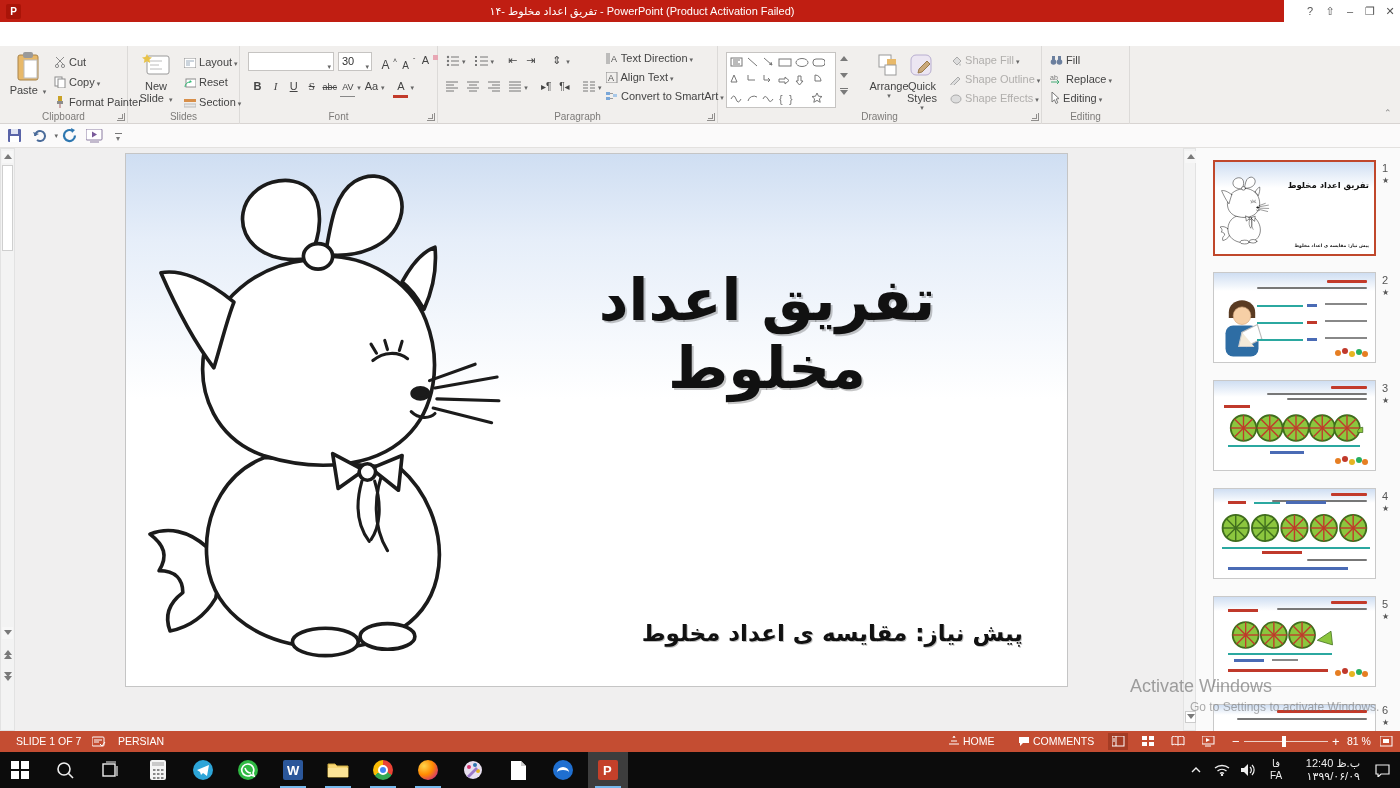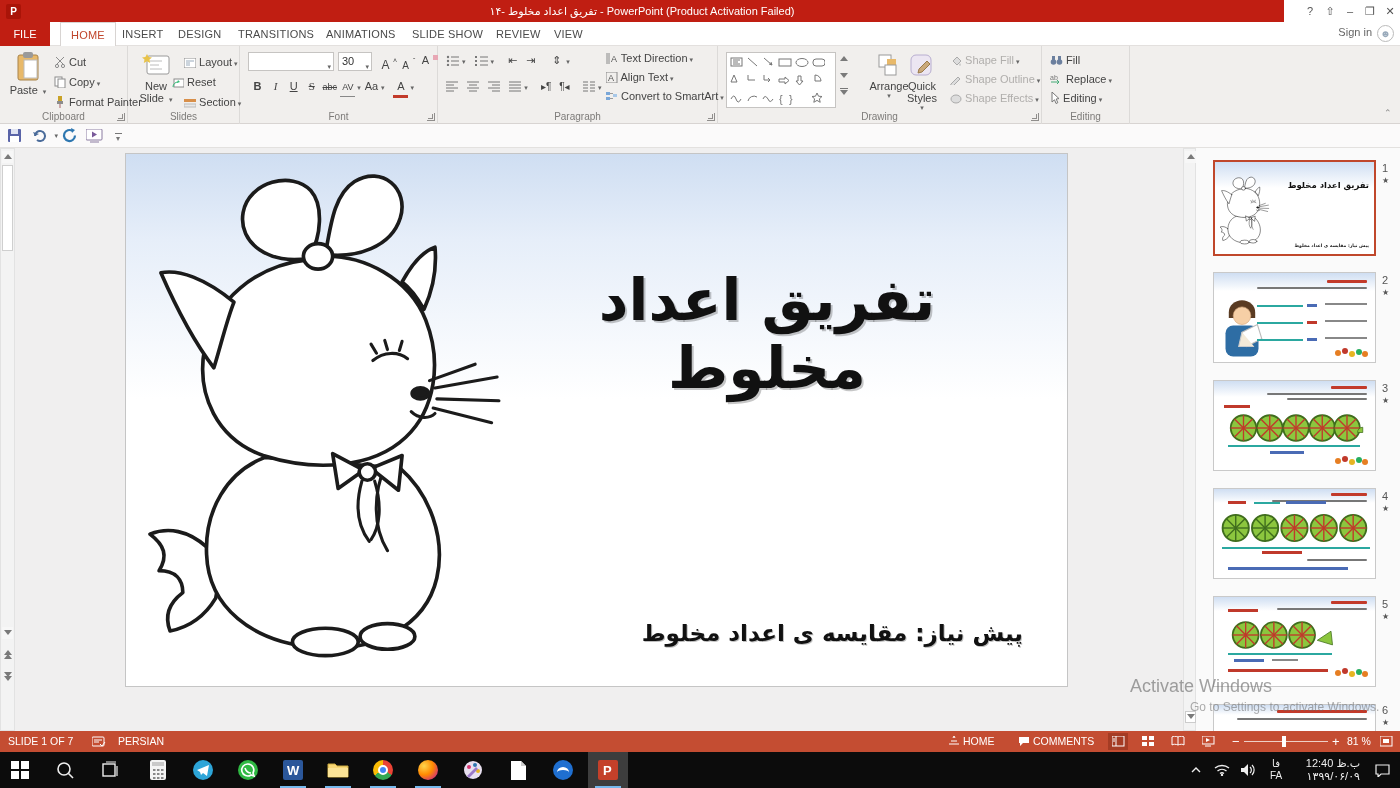--- a/index.html
+++ b/index.html
@@ -162,33 +162,20 @@
       <div class="ppticon">P</div>
       <div id="title-text">تفريق اعداد مخلوط -۱۴ - PowerPoint (Product Activation Failed)</div>
     </div>
     <div class="winbtn" style="right:80px">?</div>
     <div class="winbtn" style="right:60px">⇧</div>
     <div class="winbtn" style="right:40px">–</div>
     <div class="winbtn" style="right:20px">❐</div>
     <div class="winbtn" style="right:0">✕</div>
   </div>
 
-  <div class="abs" id="tabrow">
-    <div class="filetab">FILE</div>
-    <div class="rtab active" style="left:60px">HOME</div>
-    <div class="rtab" style="left:112px">INSERT</div>
-    <div class="rtab" style="left:168px">DESIGN</div>
-    <div class="rtab" style="left:228px">TRANSITIONS</div>
-    <div class="rtab" style="left:316px">ANIMATIONS</div>
-    <div class="rtab" style="left:402px">SLIDE SHOW</div>
-    <div class="rtab" style="left:486px">REVIEW</div>
-    <div class="rtab" style="left:544px">VIEW</div>
-    <div id="signin">Sign in</div>
-    <div class="avatar">☻</div>
-  </div>
 
   <div class="abs" id="ribbon">
 
     <div class="group" style="left:0;width:128px">
       <div class="bigbtn" style="left:4px">
         <svg width="26" height="30" style="margin:2px auto">
           <rect x="3" y="3" width="20" height="25" rx="2" fill="#e8b96a" stroke="#a8834a"></rect>
           <rect x="8" y="0" width="10" height="6" rx="2" fill="#9a9a9a"></rect>
           <rect x="9" y="8" width="13" height="18" fill="#fff" stroke="#bbb"></rect>
         </svg>
@@ -232,21 +219,21 @@
         <span>New Slide</span>
         <span class="arr">▾</span>
       </div>
       <div class="srow" style="left:56px;top:8px">
         <svg class="icon12" width="12" height="10">
             <rect x="0" y="0" width="12" height="10" fill="#fff" stroke="#8c8c8c"></rect>
             <path d="M2,3 h8 M2,5 h4 M2,7 h4" stroke="#9ab"></path>
           </svg>
         <span>Layout</span><span class="arr">▾</span>
       </div>
-      <div class="srow" style="left:44px;top:28px">
+      <div class="srow" style="left:56px;top:28px">
         <svg class="icon12" width="12" height="10">
             <rect x="2" y="1" width="10" height="8" fill="#fff" stroke="#8c8c8c"></rect>
             <path d="M1,9 a5,5 0 0 1 5,-5" stroke="#3b7" fill="none"></path>
             <path d="M6,2 l2,2 -3,1 Z" fill="#3b7"></path>
           </svg>
         <span>Reset</span>
       </div>
       <div class="srow" style="left:56px;top:48px">
         <svg class="icon12" width="12" height="10">
             <rect x="0" y="1" width="12" height="3" fill="#d88f4a"></rect>
@@ -639,21 +626,21 @@
       </div>
       <div class="tnum" style="top:556px">6</div>
       <div class="tstar" style="top:570px">★</div>
     </div>
   </div>
 
   <div class="abs" id="wm1">Activate Windows</div>
   <div class="abs" id="wm2">Go to Settings to activate Windows.</div>
 
   <div class="abs" id="statusbar">
-    <div class="it" style="left:8px">SLIDE 1 OF 7</div>
+    <div class="it" style="left:16px">SLIDE 1 OF 7</div>
     <div class="it" style="left:92px">
       <svg width="14" height="12" style="margin-top:5px">
           <rect x="0" y="1" width="12" height="9" rx="1" fill="none" stroke="#fff"></rect>
           <path d="M2,4 h8 M2,6 h5" stroke="#fff"></path>
           <path d="M8,8 l2,2 3,-4" stroke="#fff" fill="none"></path>
         </svg>
     </div>
     <div class="it" style="left:118px">PERSIAN</div>
 
     <div class="it" style="left:948px">

